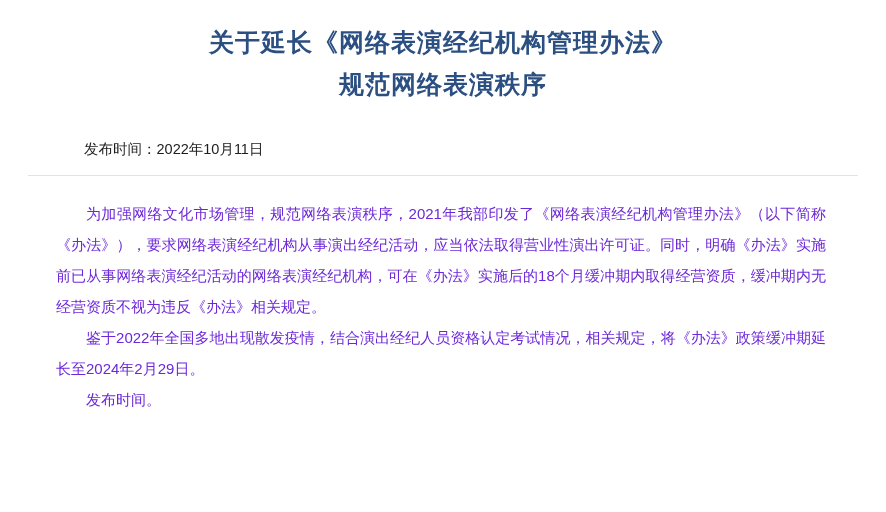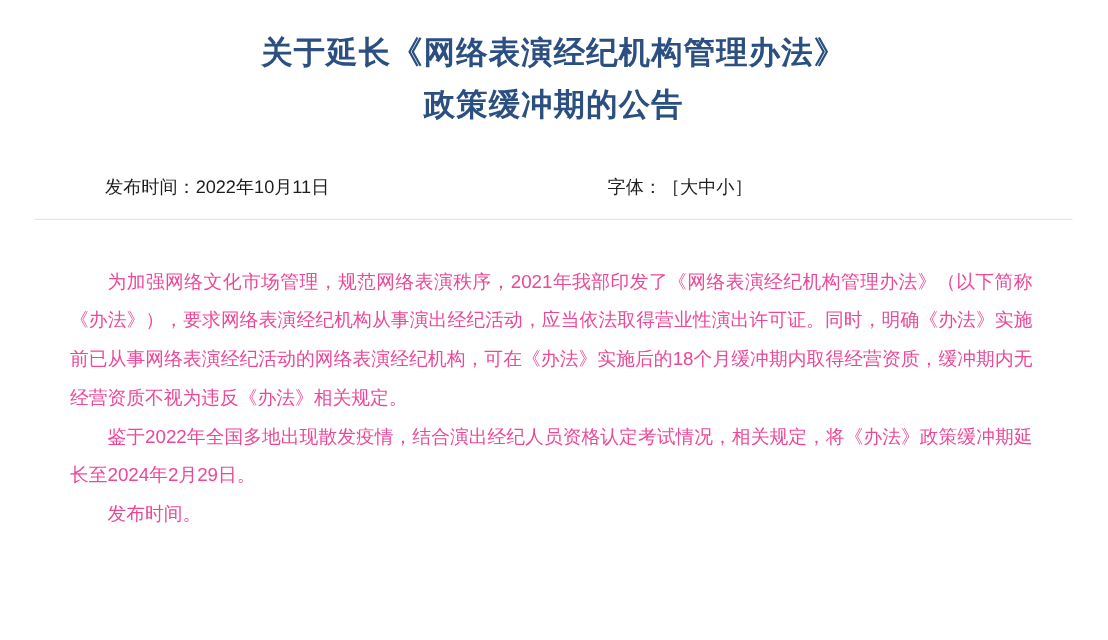--- a/index.html
+++ b/index.html
@@ -62,24 +62,24 @@
     padding: 0 28px;
     margin-top: 16px;
   }
   .divider {
     height: 1px;
     background: #e3e3e3;
     width: 100%;
   }
   .body-text {
     padding: 0 60px 0 56px;
-    margin-top: 34px;
+    margin-top: 22px;
     font-size: 15px;
     line-height: 31px;
-    color: #ec4899;
+    color: #6d28d9;
     text-align: justify;
     text-justify: inter-ideograph;
   }
   .body-text p {
     margin: 0;
     text-indent: 2em;
   }
   .signature {
     margin-top: 30px;
     padding-right: 84px;
@@ -92,27 +92,26 @@
     display: block;
   }
 </style>
 </head>
 <body>
 
 <div class="page">
 
   <h1 class="doc-title">
     <span class="title-line">关于延长《网络表演经纪机构管理办法》</span>
-    <span class="title-line">政策缓冲期的公告</span>
+    <span class="title-line">规范网络表演秩序</span>
   </h1>
 
   <div class="meta-row">
     <span class="meta-publish">发布时间：2022年10月11日</span>
     <span class="meta-spacer"></span>
-    <span class="meta-fontsize"><span>字体：［</span><a class="fs-link" href="#">大</a><a class="fs-link" href="#">中</a><a class="fs-link" href="#">小</a><span>］</span></span>
   </div>
 
   <div class="divider-wrap">
     <div class="divider"></div>
   </div>
 
   <div class="body-text">
     <p>为加强网络文化市场管理，规范网络表演秩序，2021年我部印发了《网络表演经纪机构管理办法》（以下简称《办法》），要求网络表演经纪机构从事演出经纪活动，应当依法取得营业性演出许可证。同时，明确《办法》实施前已从事网络表演经纪活动的网络表演经纪机构，可在《办法》实施后的18个月缓冲期内取得经营资质，缓冲期内无经营资质不视为违反《办法》相关规定。</p>
     <p>鉴于2022年全国多地出现散发疫情，结合演出经纪人员资格认定考试情况，相关规定，将《办法》政策缓冲期延长至2024年2月29日。</p>
     <p>发布时间。</p>

